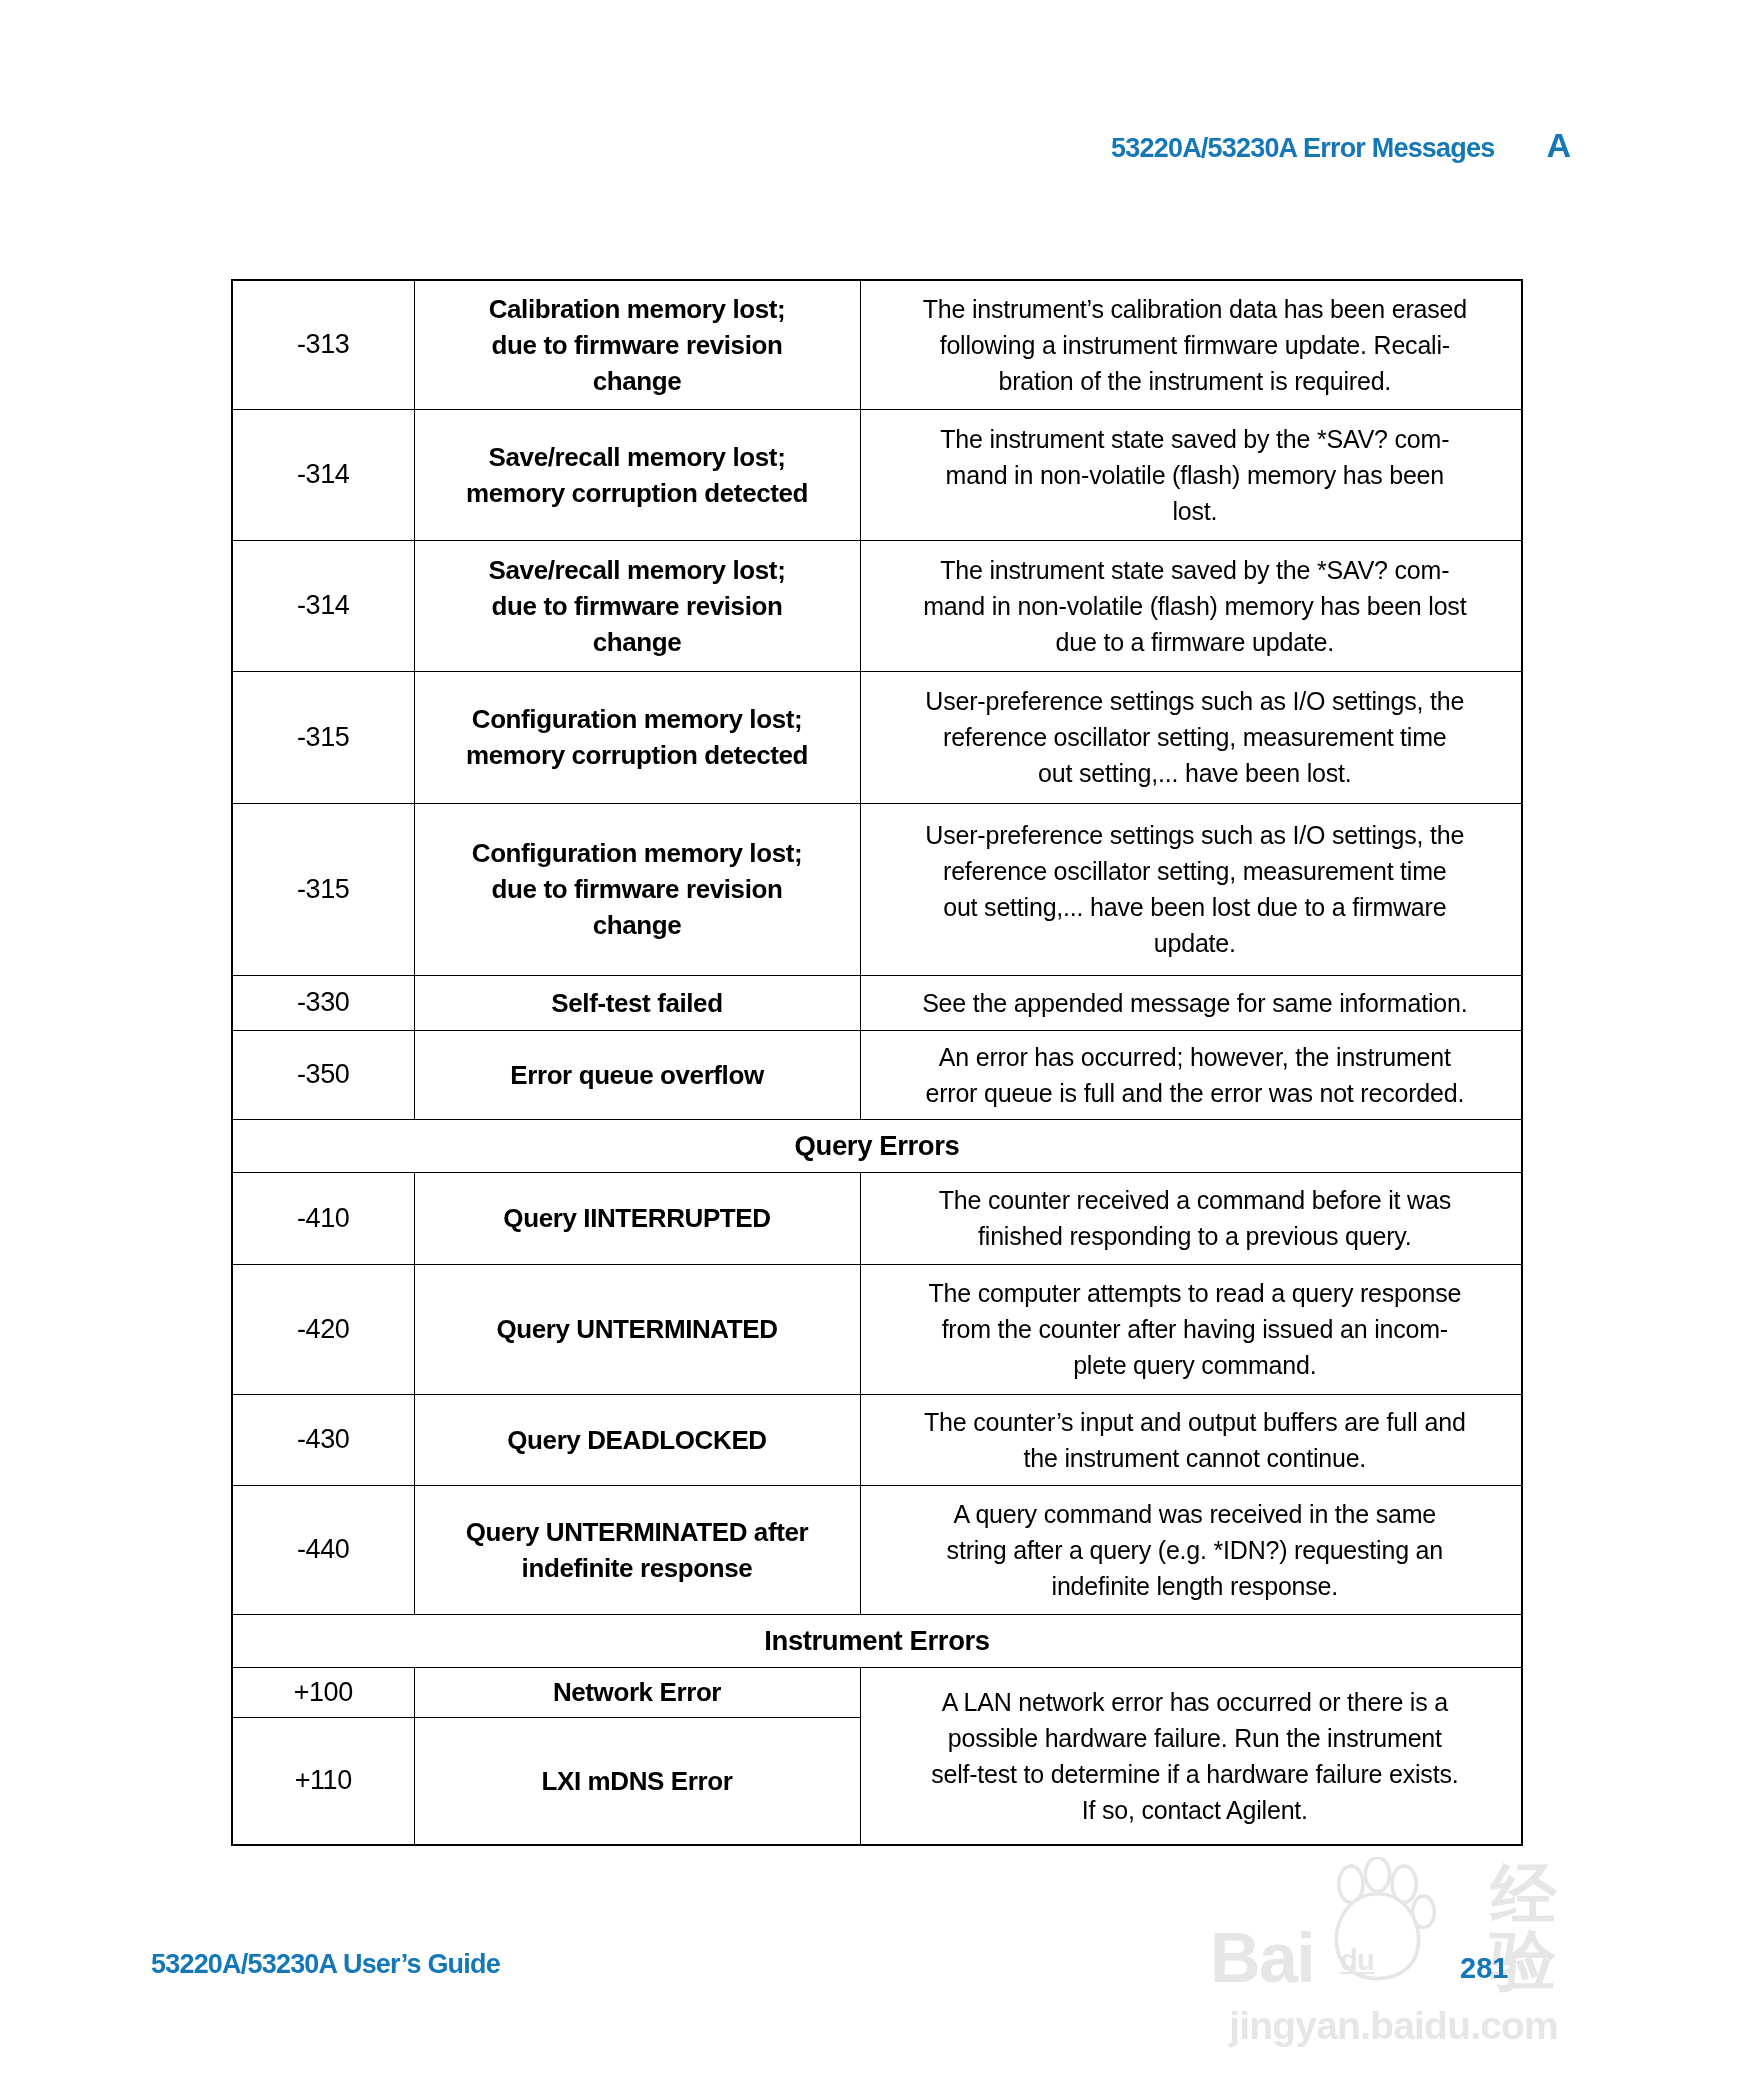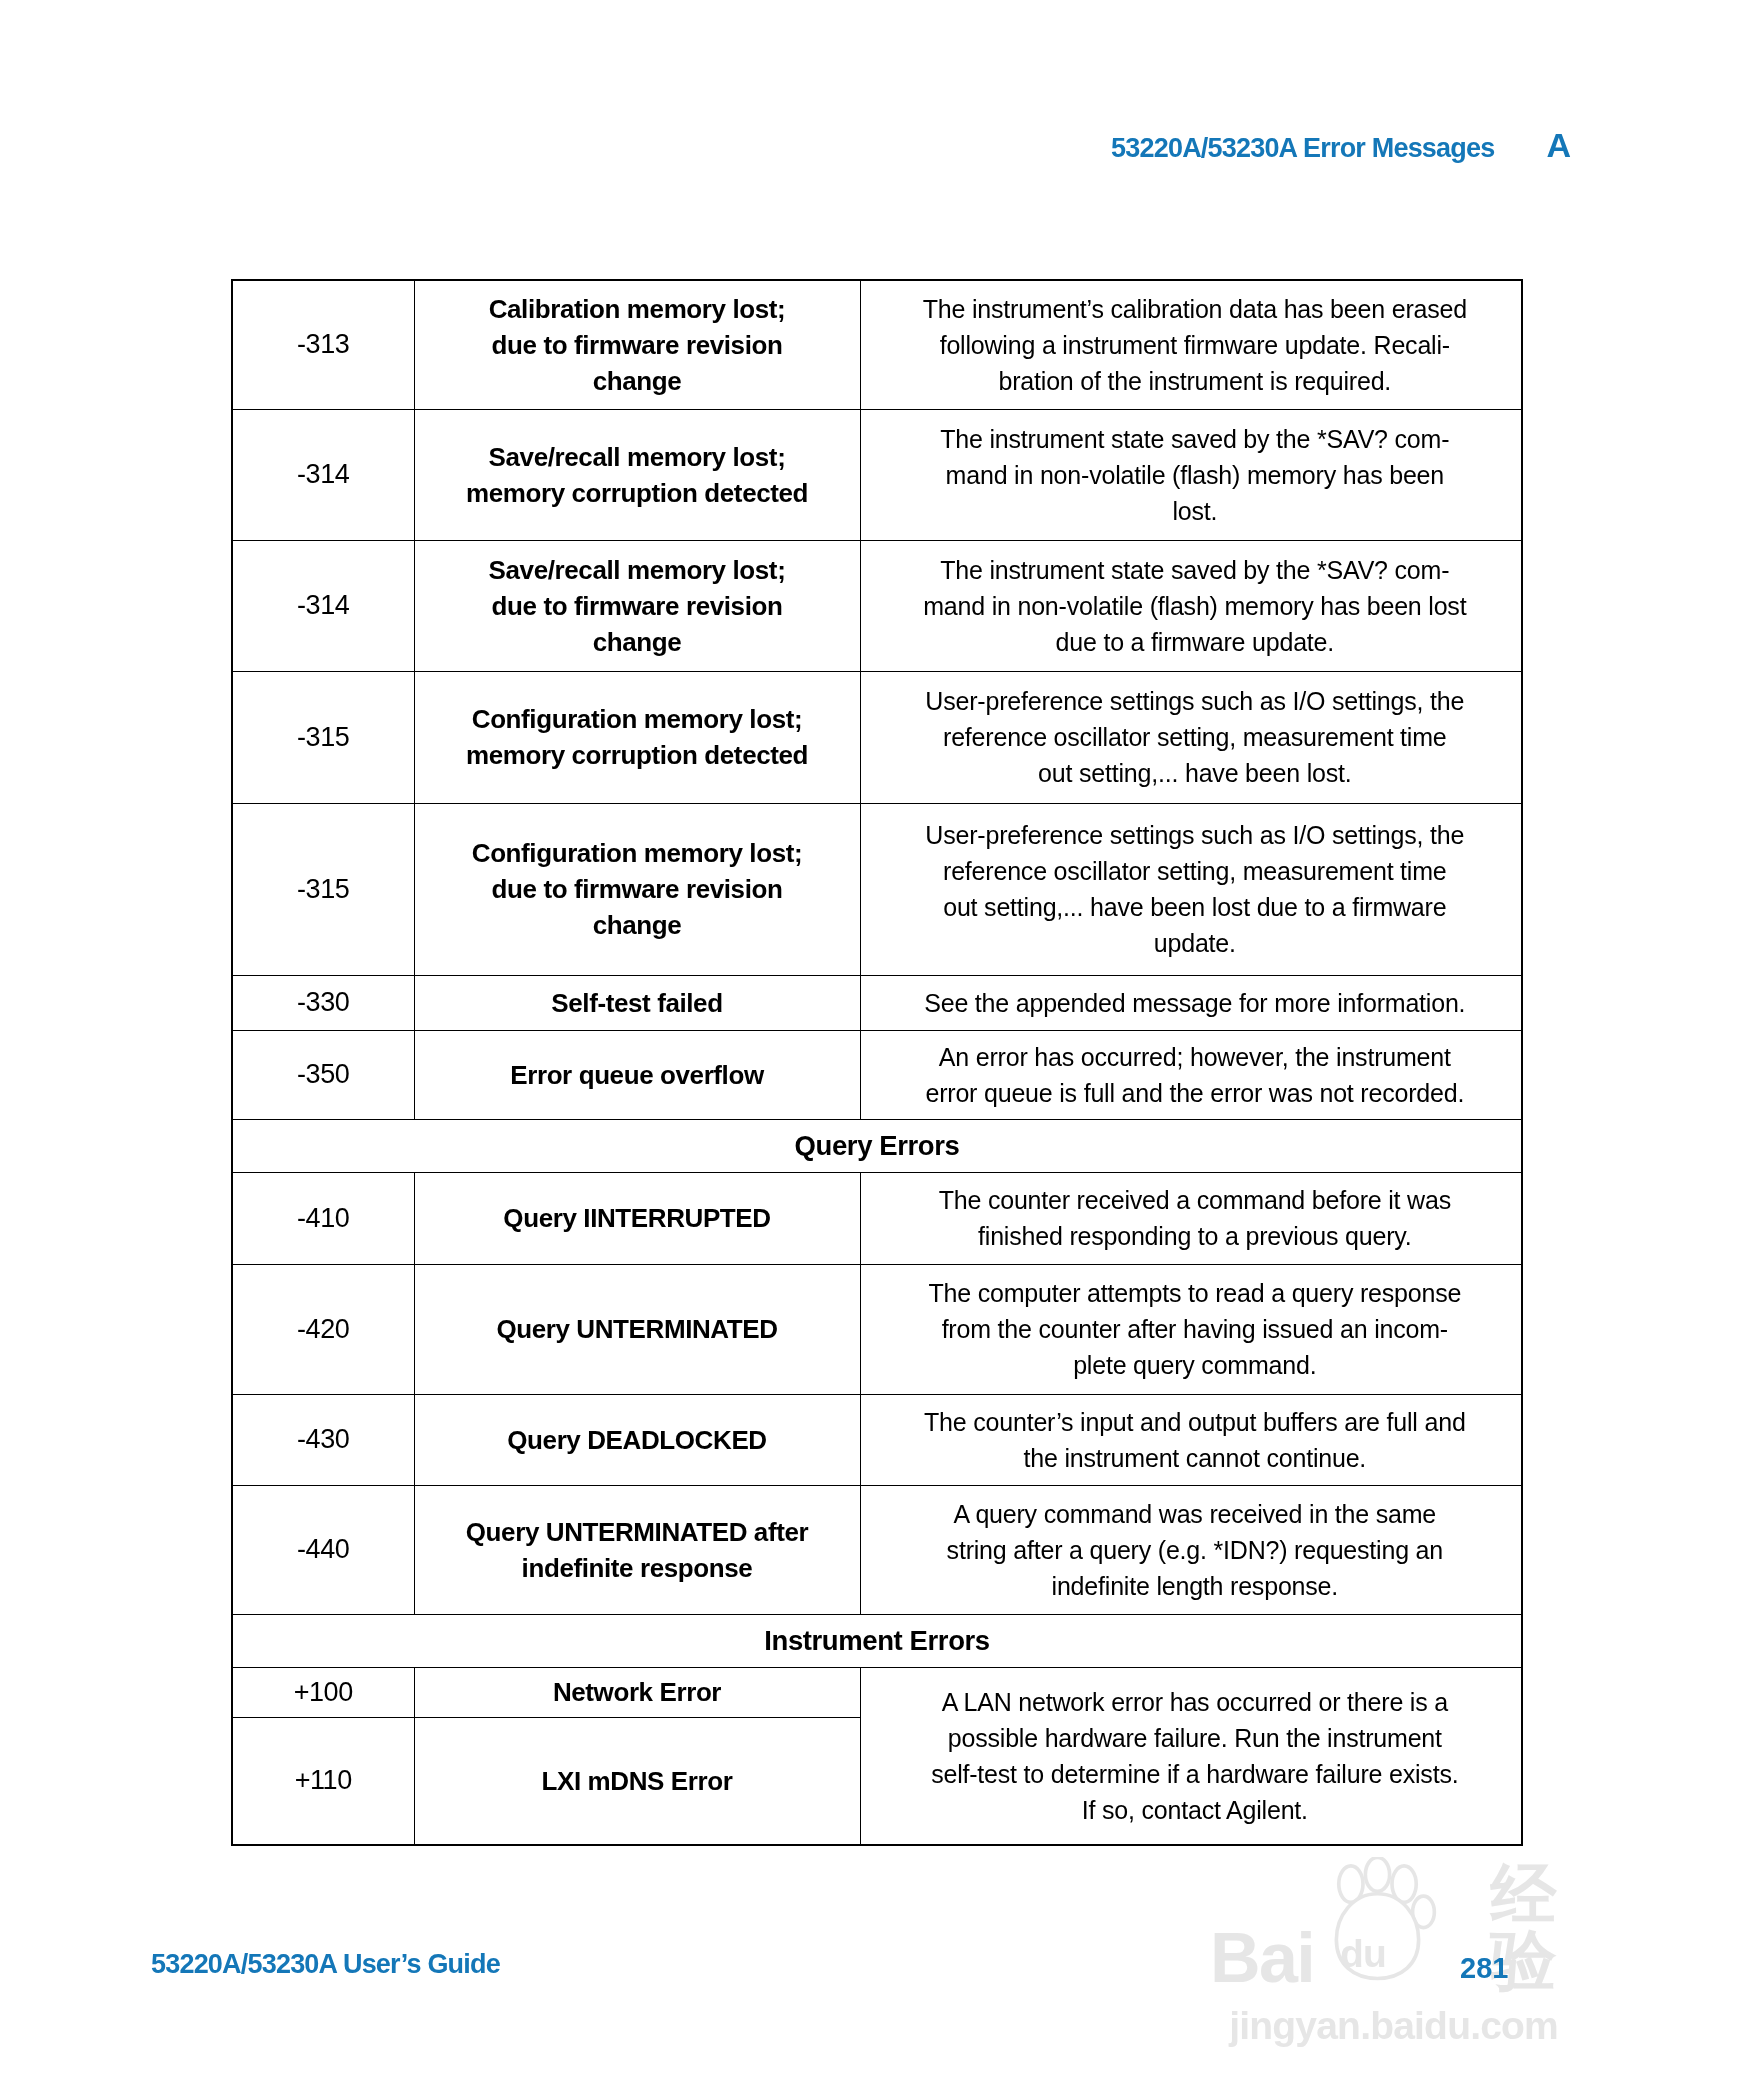--- a/index.html
+++ b/index.html
@@ -64,21 +64,21 @@
     text-align:right; z-index:1; font-weight:bold; user-select:none;
   }
   .wm-row {
     display:flex; align-items:flex-end; justify-content:center; gap:3.2px;
     line-height:1;
   }
   .wm-bai { font-size:70px; letter-spacing:-1.6px; }
   .wm-paw { position:relative; width:121px; height:121px; flex:0 0 auto; }
   .wm-paw svg { position:absolute; left:0; top:-14.6px; width:121px; height:134px; }
   .wm-du {
-    position:absolute; left:22.7px; top:62px; font-size:39px; letter-spacing:-0.8px;
+    position:absolute; left:22.7px; top:74px; font-size:29px; letter-spacing:-0.8px;text-decoration:underline;
   }
   .wm-cn { font-size:66px; letter-spacing:1.6px; }
   .wm-site { font-size:39px; letter-spacing:-0.8px; margin-top:11.3px; }
 </style>
 </head>
 <body>
 
 <div class="page-header">
   <span class="hdr-title" style="color: rgb(20, 119, 184);">53220A/53230A Error Messages</span>
   <span class="hdr-letter" style="color: rgb(20, 119, 184);">A</span>
@@ -131,21 +131,21 @@
 due to firmware revision
 change</td>
       <td class="desc-cell">User-preference settings such as I/O settings, the
 reference oscillator setting, measurement time
 out setting,... have been lost due to a firmware
 update.</td>
     </tr>
     <tr style="height:55px;">
       <td class="code-cell">-330</td>
       <td class="name-cell">Self-test failed</td>
-      <td class="desc-cell">See the appended message for more information.</td>
+      <td class="desc-cell">See the appended message for same information.</td>
     </tr>
     <tr style="height:89px;">
       <td class="code-cell">-350</td>
       <td class="name-cell">Error queue overflow</td>
       <td class="desc-cell">An error has occurred; however, the instrument
 error queue is full and the error was not recorded.</td>
     </tr>
     <tr style="height:53px;">
       <td class="section-cell" colspan="3">Query Errors</td>
     </tr>

